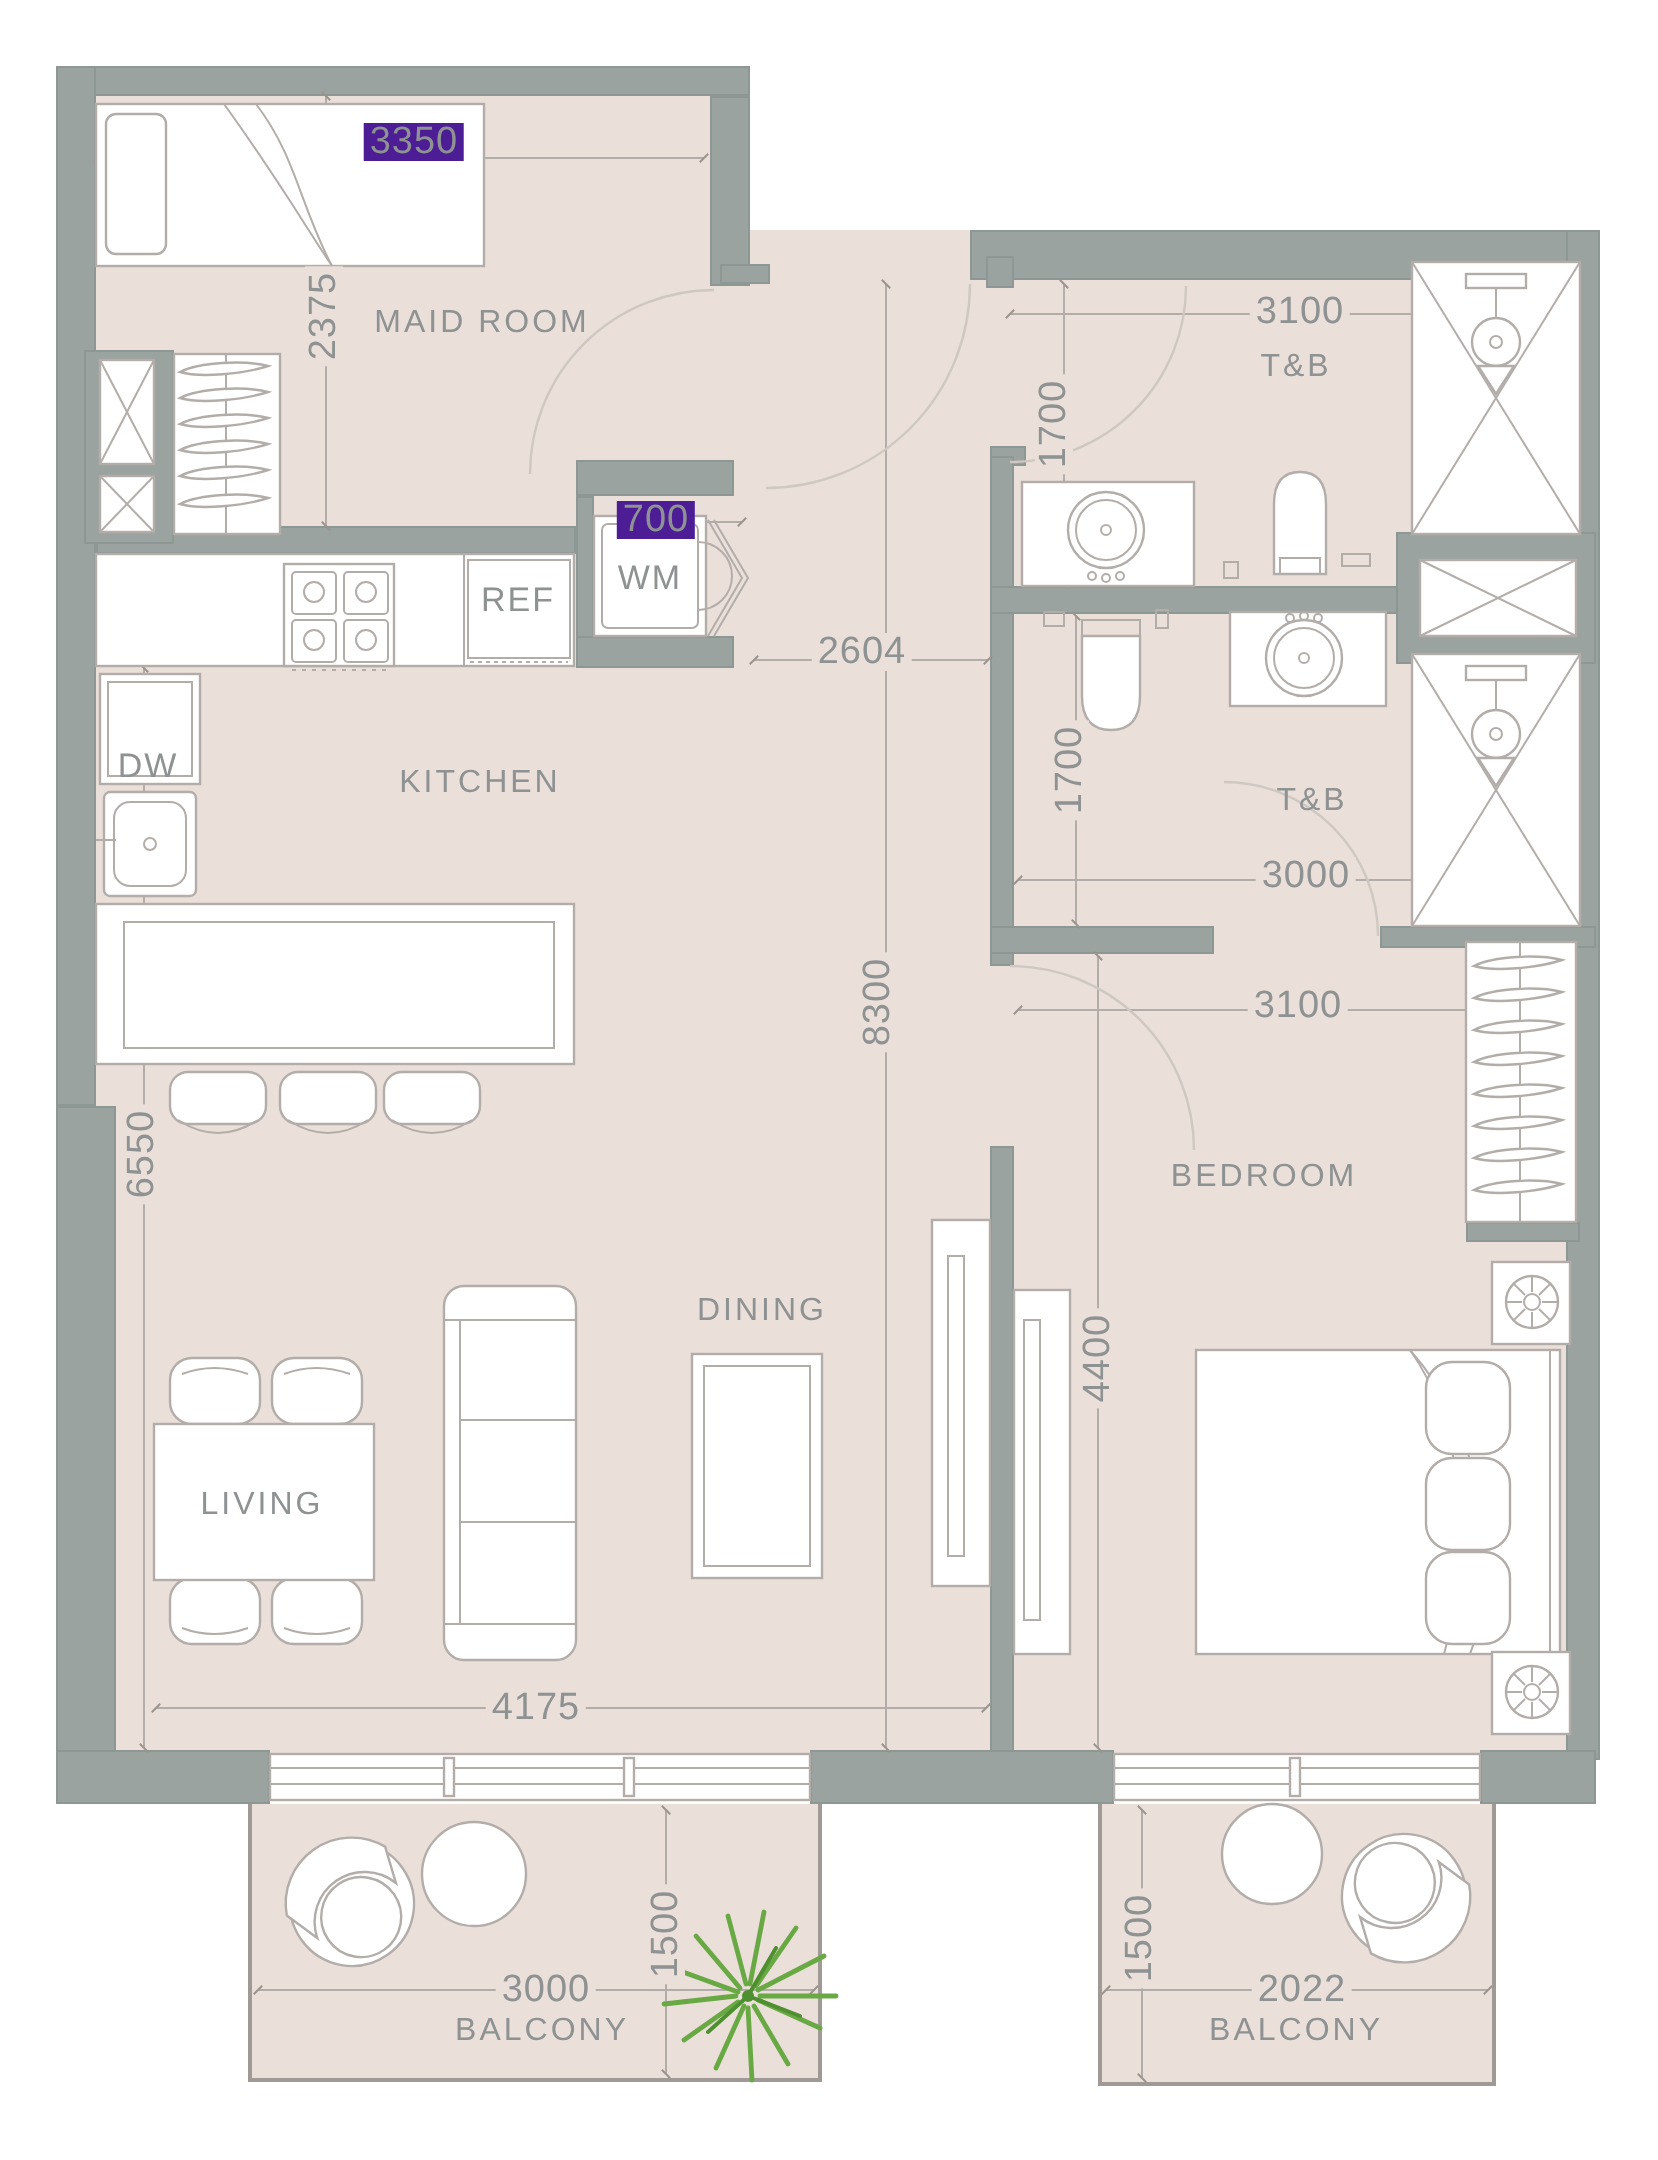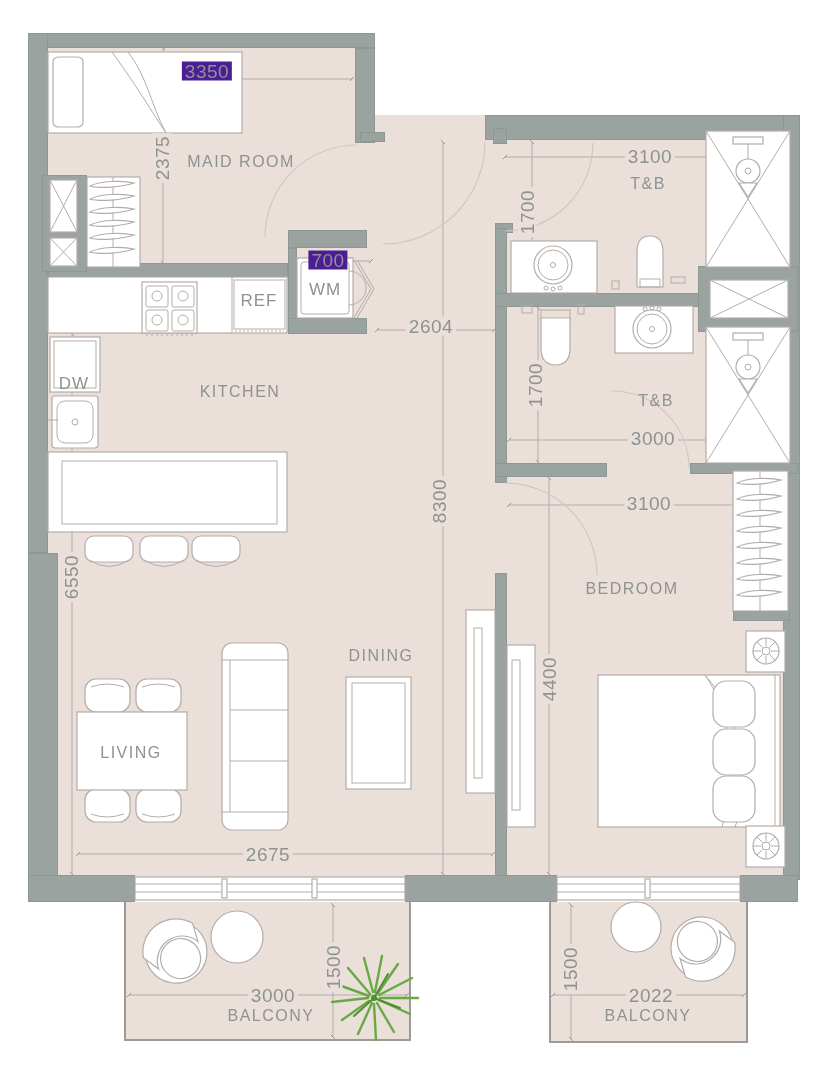--- a/index.html
+++ b/index.html
@@ -361,21 +361,21 @@
   <div class="lbl dim rot" style="left:535px;top:385px;">1700</div>
   <div class="lbl" style="left:656px;top:401px;">T&amp;B</div>
   <div class="lbl dim" style="left:653px;top:438px;">3000</div>
   <div class="lbl dim rot" style="left:439px;top:501px;">8300</div>
   <div class="lbl dim" style="left:649px;top:503px;">3100</div>
   <div class="lbl dim rot" style="left:71px;top:577px;">6550</div>
   <div class="lbl" style="left:632px;top:589px;">BEDROOM</div>
   <div class="lbl" style="left:381px;top:656px;">DINING</div>
   <div class="lbl dim rot" style="left:549px;top:679px;">4400</div>
   <div class="lbl" style="left:131px;top:753px;">LIVING</div>
-  <div class="lbl dim" style="left:268px;top:854px;">2675</div>
+  <div class="lbl dim" style="left:268px;top:854px;">4175</div>
   <div class="lbl dim" style="left:273px;top:995px;">3000</div>
   <div class="lbl" style="left:271px;top:1016px;">BALCONY</div>
   <div class="lbl dim rot" style="left:333px;top:967px;">1500</div>
   <div class="lbl dim" style="left:651px;top:995px;">2022</div>
   <div class="lbl" style="left:648px;top:1016px;">BALCONY</div>
   <div class="lbl dim rot" style="left:570px;top:969px;">1500</div>
 
 </div>
 
 </body></html>

